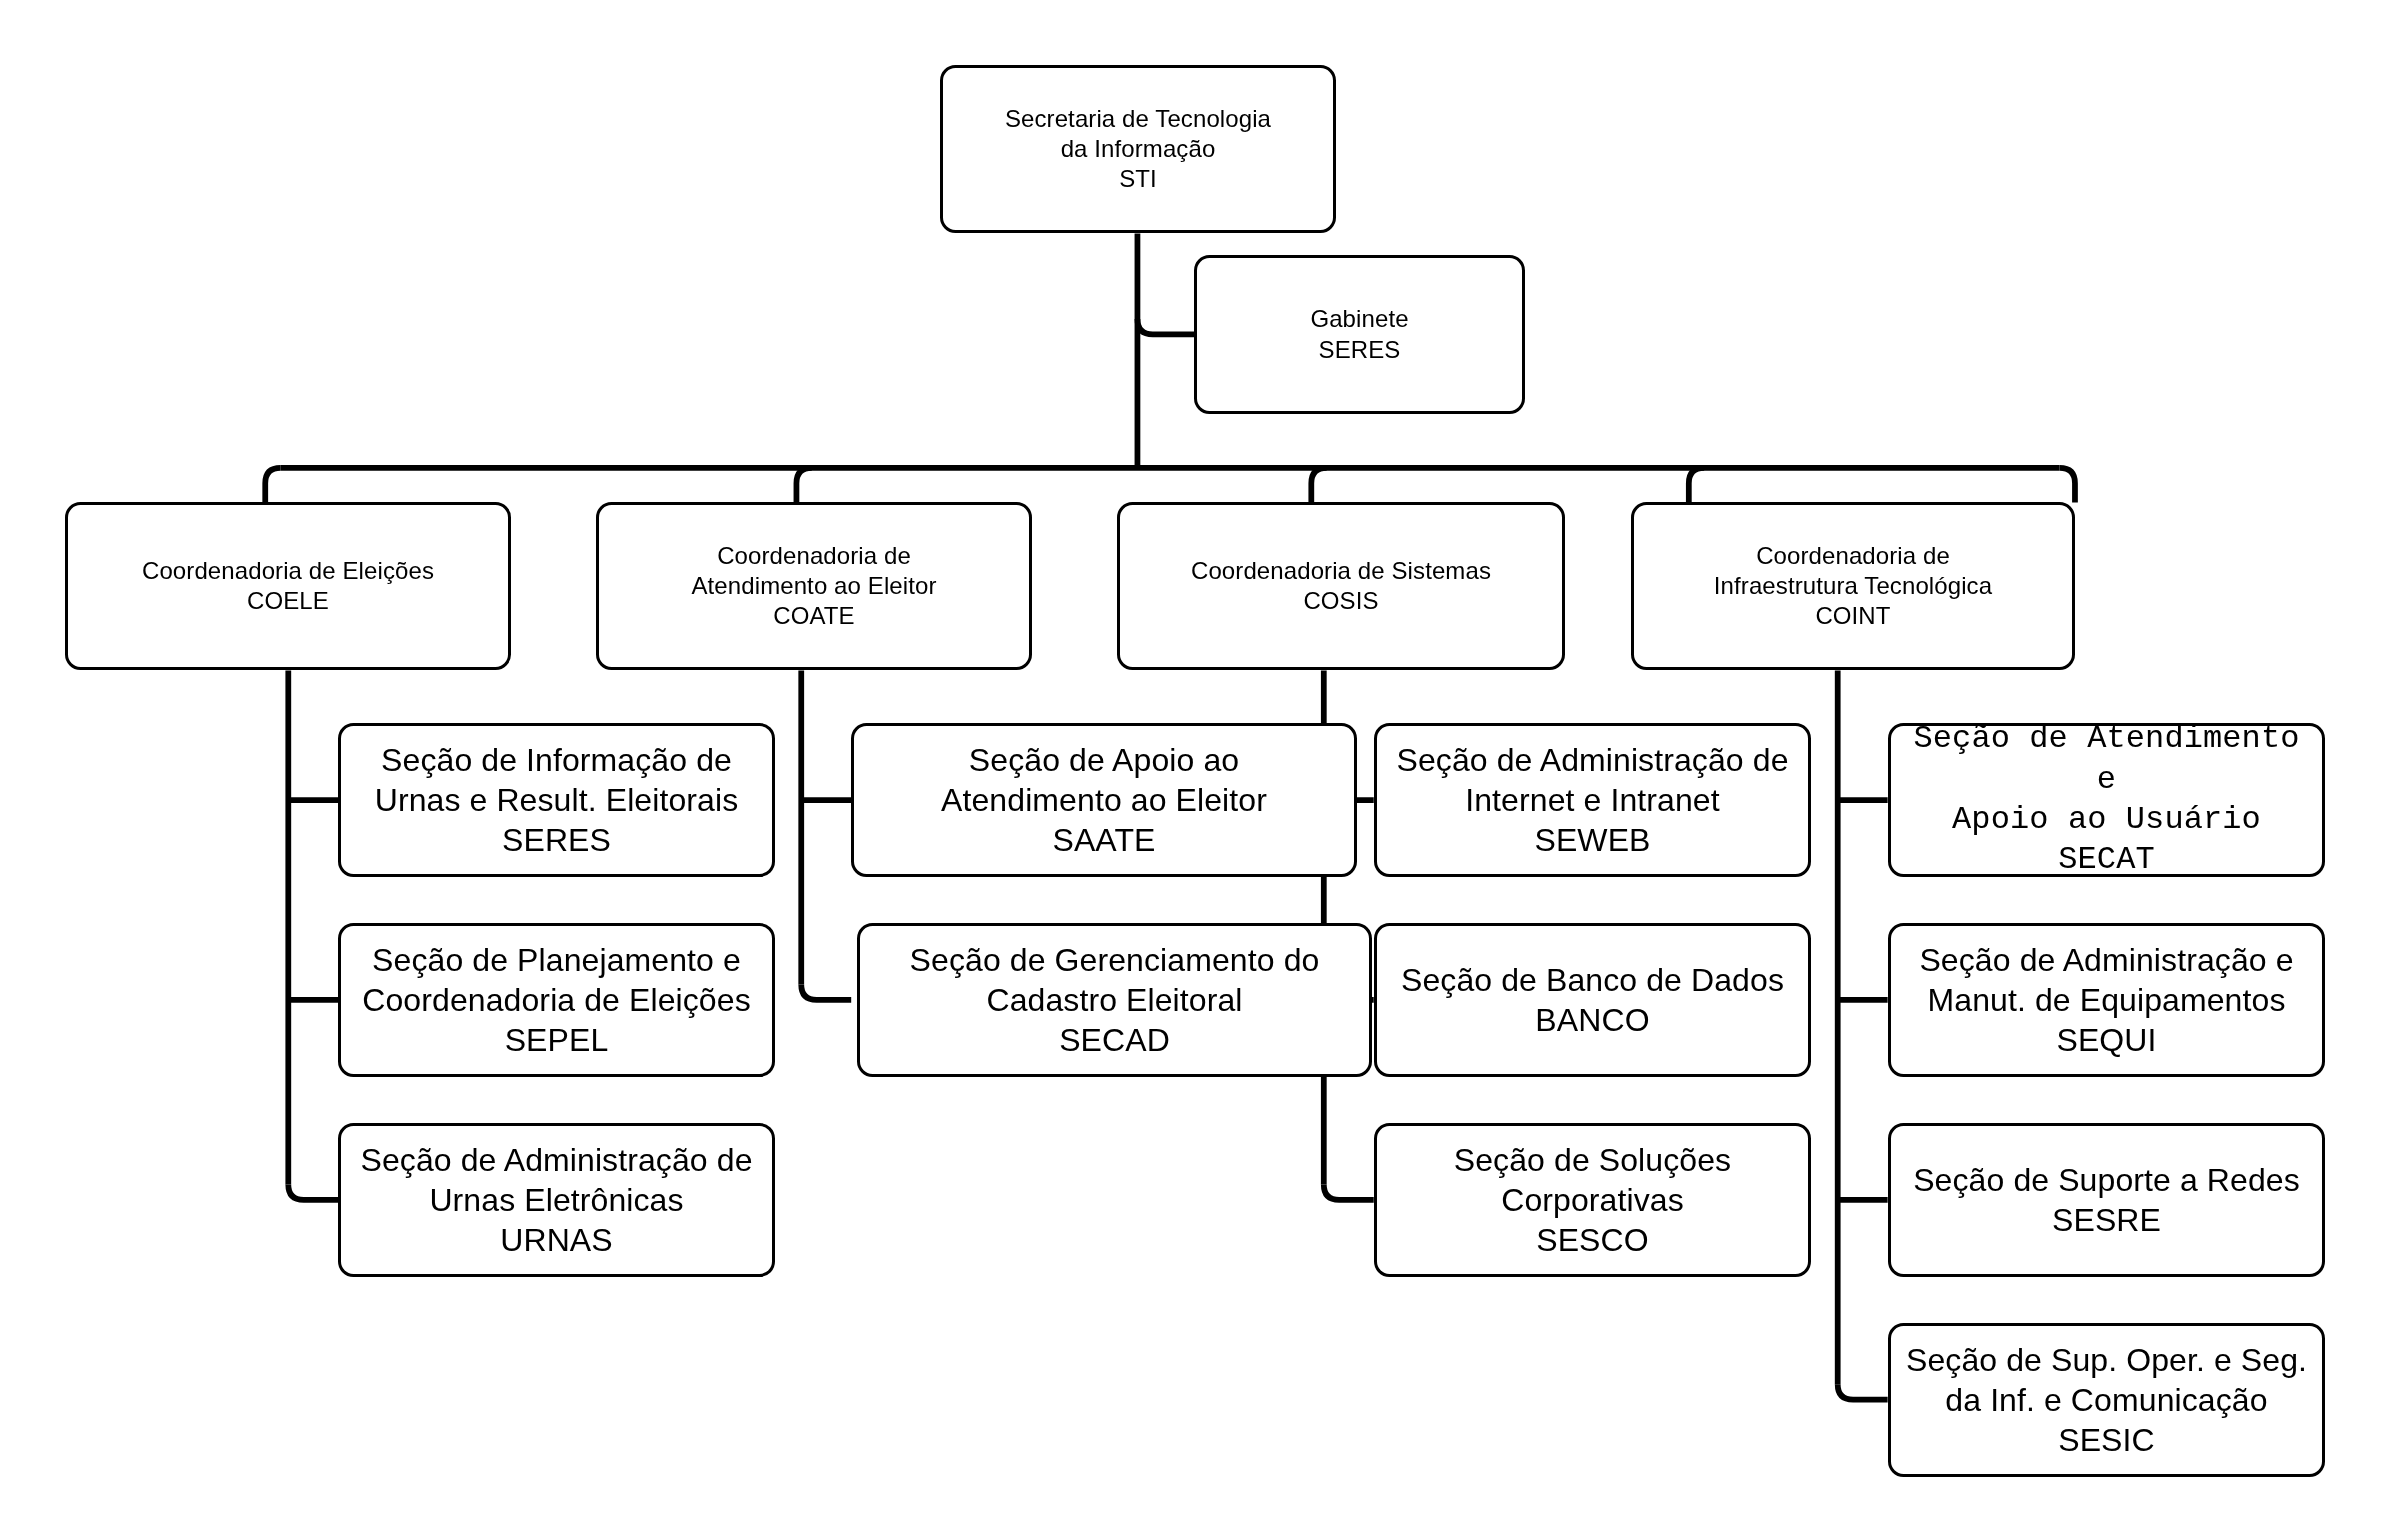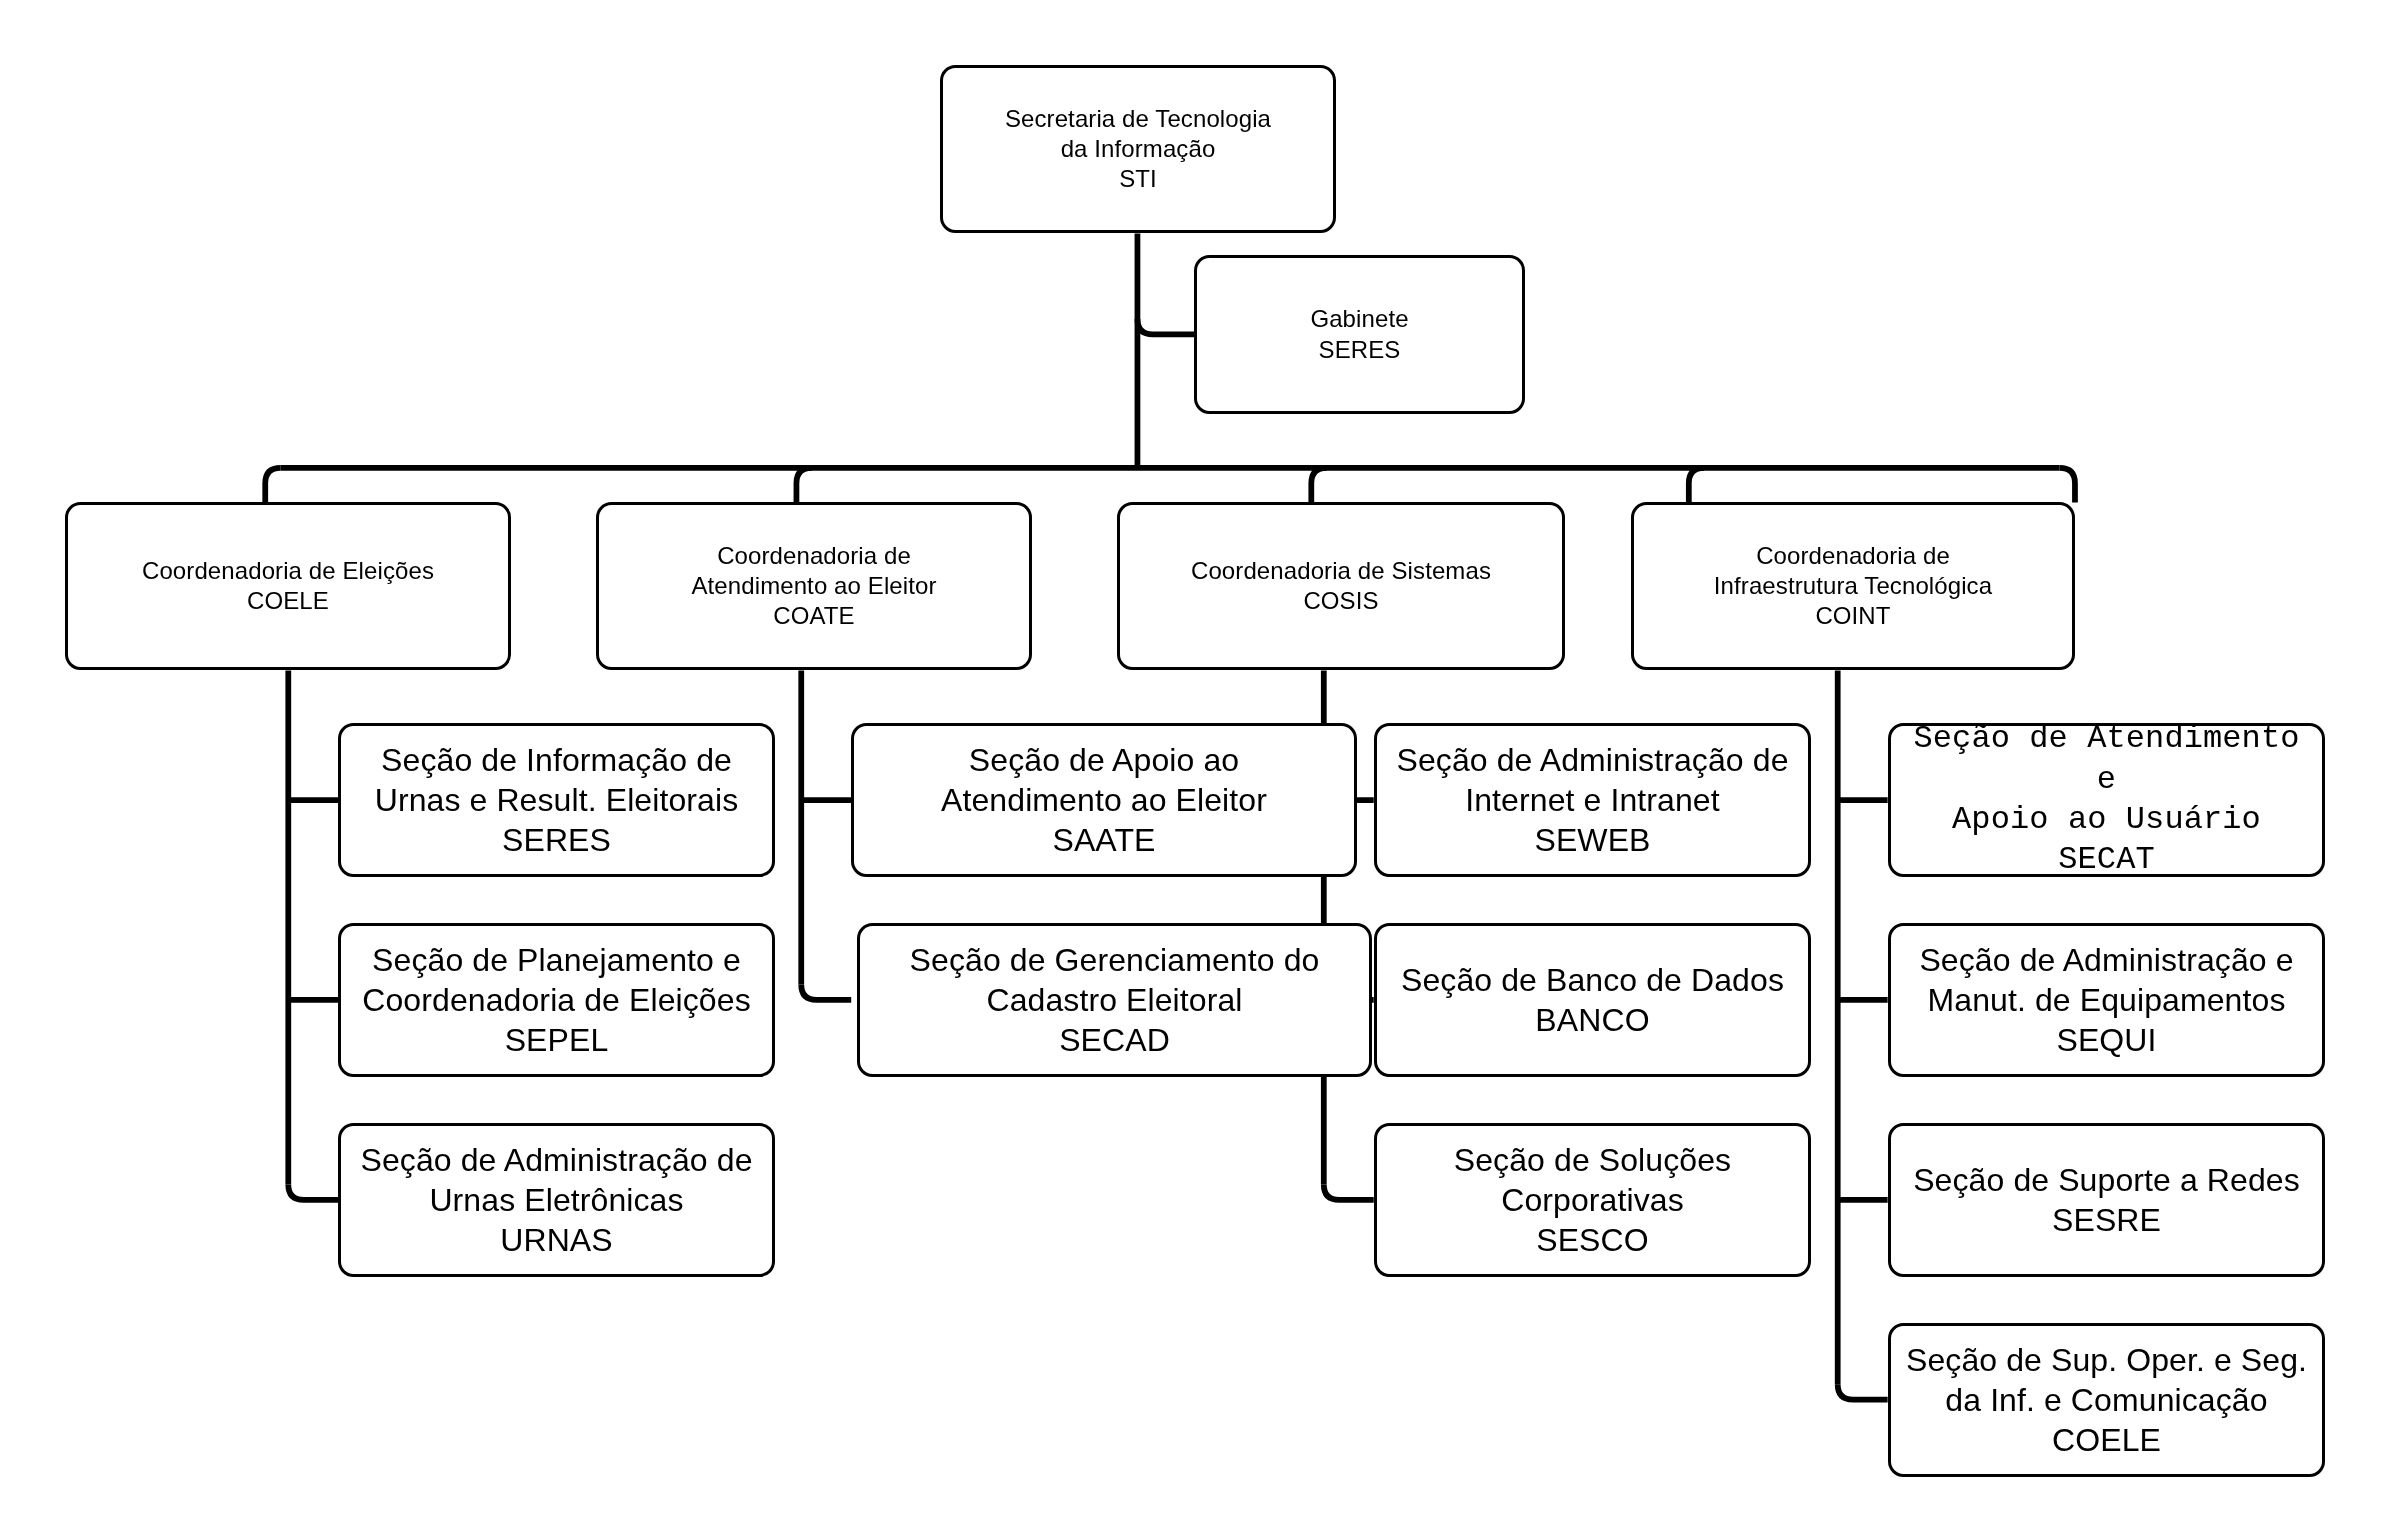--- a/index.html
+++ b/index.html
@@ -180,17 +180,17 @@
   </div>
 
   <div class="node section" style="left:1888px;top:1123px;width:437px;height:154px;">
     <span class="node-label">Seção de Suporte a Redes
 SESRE</span>
   </div>
 
   <div class="node section" style="left:1888px;top:1323px;width:437px;height:154px;">
     <span class="node-label">Seção de Sup. Oper. e Seg.
 da Inf. e Comunicação
-COELE</span>
+SESIC</span>
   </div>
 
 </div>
 
 
 </body></html>

